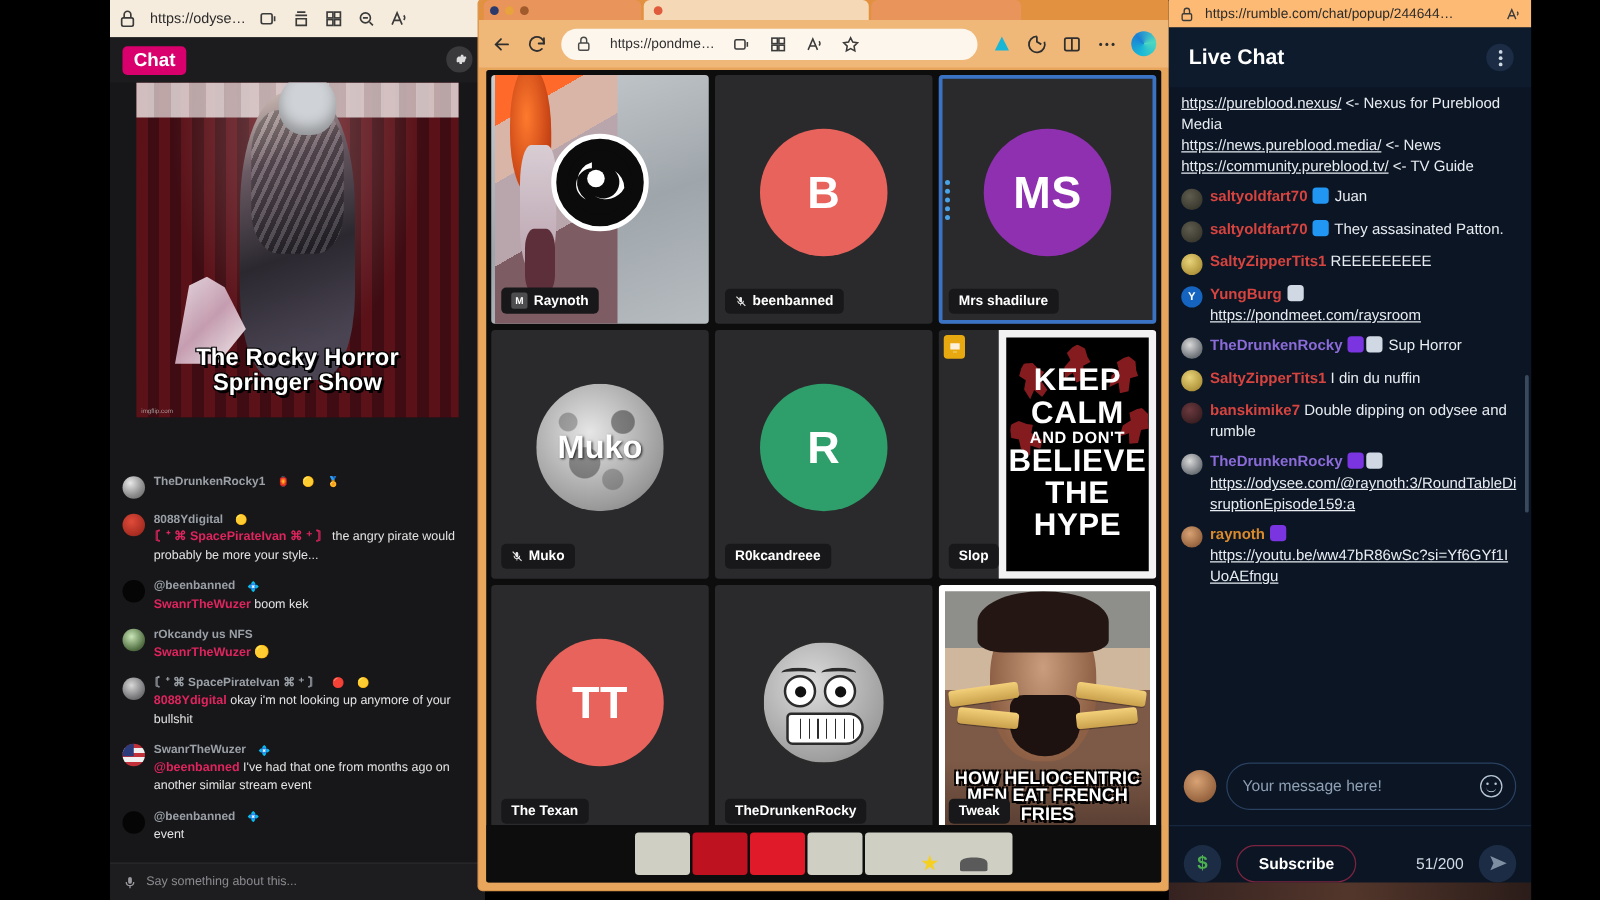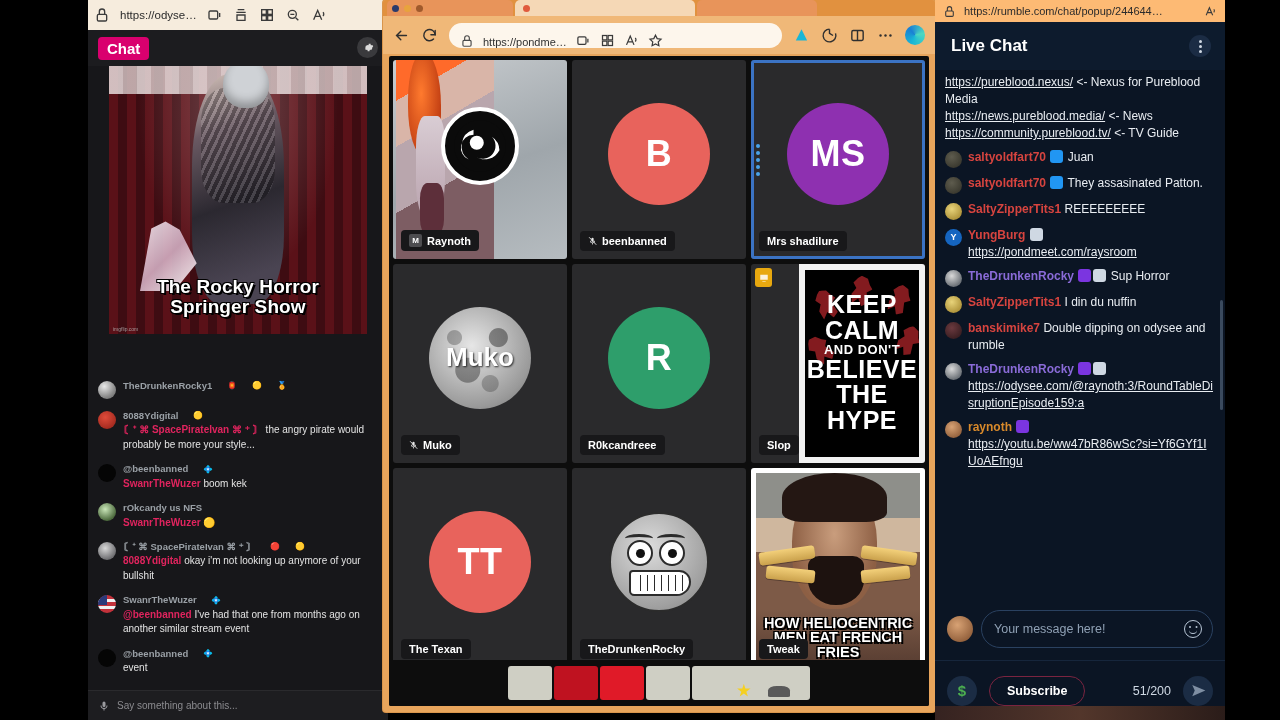--- a/index.html
+++ b/index.html
@@ -96,21 +96,21 @@
   .av-rock { background: radial-gradient(circle at 35% 30%, #e8e8e8, #8c8c8c 60%, #5b5b5b); }
   .av-tomato { background: radial-gradient(circle at 40% 35%, #e04b3a, #8e1f16); }
   .av-black  { background:#050505; }
   .av-green  { background: radial-gradient(circle at 40% 35%, #c9e6b8, #4d6b3e 70%); }
   .av-grey   { background: radial-gradient(circle at 40% 35%, #d8d8d8, #6f6f72 70%); }
   .av-flag   { background: linear-gradient(#c2313a 0 20%, #f0f0f0 20% 40%, #c2313a 40% 60%, #f0f0f0 60% 80%, #c2313a 80% 100%); }
   .av-flag:before { content:""; position:absolute; left:0; top:0; width:52%; height:52%; background:#2a3a7a; }
   .msg-body { min-width:0; flex:1; }
   .msg-user {
     font-size:9.5px; font-weight:700; color:#9aa0a6; display:flex;
-    align-items:center; gap:15px; flex-wrap:wrap; line-height:1.3;
+    align-items:center; gap:10px; flex-wrap:wrap; line-height:1.3;
   }
   .msg-text { font-size:10px; color:#e3e3e3; line-height:1.45; margin-top:1px; word-wrap:break-word; }
   .mention { color:#e0245e; font-weight:700; }
   .badge-em { font-size:8px; line-height:1; }
 
   .odysee-input {
     position:absolute; left:0; right:0; bottom:0; height:30px; background:#1d1d20;
     display:flex; align-items:center; gap:7px; padding:0 10px;
     border-top:1px solid #2a2a2d;
   }
@@ -134,21 +134,21 @@
   .tab-chip.t2 { width:180px; background:#f5d8b6; display:flex; align-items:center; gap:5px; padding-left:8px; }
   .tab-chip.t3 { width:120px; background:#e8945a; }
   .tab-dot { width:7px; height:7px; border-radius:50%; flex:none; }
   .mid-toolbar {
     height:38px; background:#f0b878; display:flex; align-items:center; gap:11px; padding:0 10px;
   }
   .tb-ic { width:17px; height:17px; flex:none; }
   .tb-ic svg { width:100%; height:100%; display:block; }
   .mid-urlpill {
     flex:1; height:25px; background:#fdf6ec; border-radius:13px;
-    display:flex; align-items:flex-end; gap:9px; padding: 0 11px; min-width:0;
+    display:flex; align-items:center; gap:14px; padding: 0 11px; min-width:0;
   }
   .mid-url { font-size:11px; color:#303030; white-space:nowrap; }
   .copilot {
     width:20px; height:20px; border-radius:50%;
     background: conic-gradient(from 200deg,#19b6d6,#1a7fd4,#4ed8c0,#19b6d6);
     flex:none;
   }
 
   #meet-area {
     position:absolute; left:6px; top:56px; right:6px; bottom:6px;

